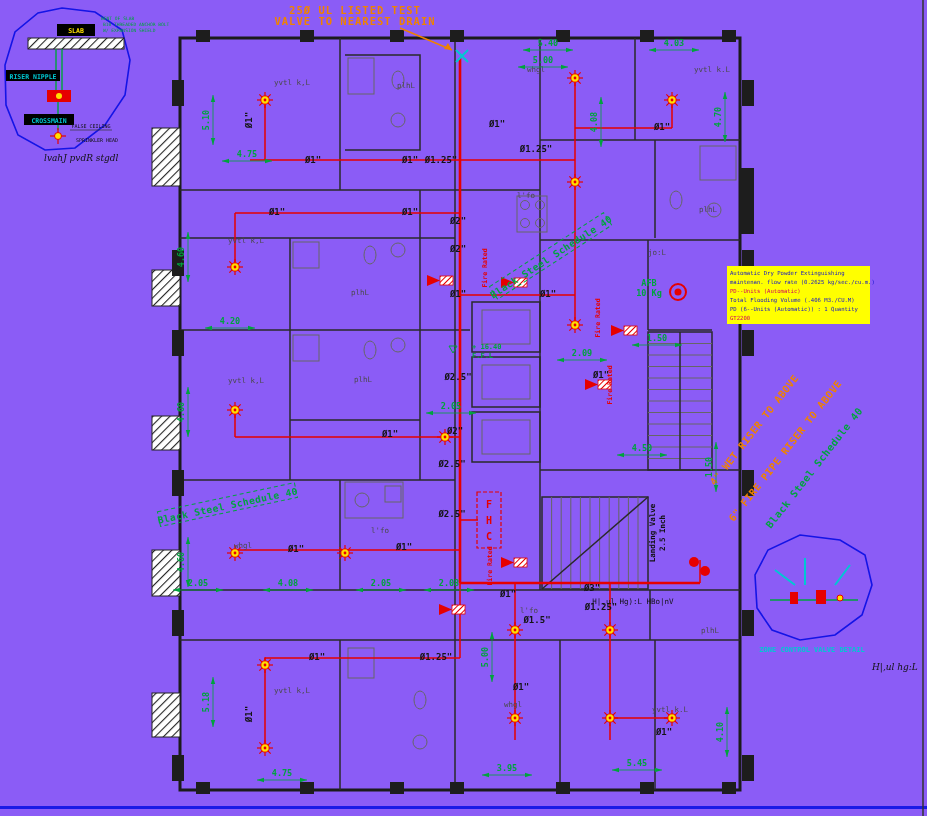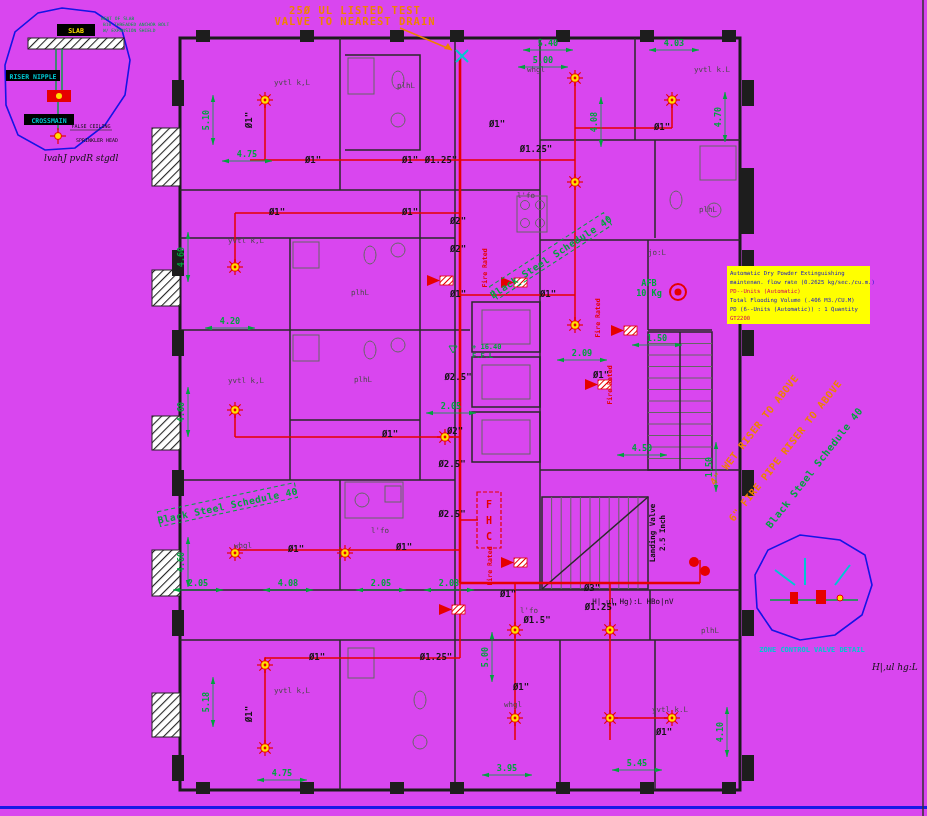--- a/index.html
+++ b/index.html
@@ -1,16 +1,16 @@
 <!DOCTYPE html>
 <html><head>
 <meta charset="utf-8">
 <style>
   html,body{margin:0;padding:0;background:#fff}
-  .wrap{position:relative;width:927px;height:816px;background:#d946ef;overflow:hidden;
+  .wrap{position:relative;width:927px;height:816px;background:#8b5cf6;overflow:hidden;
         font-family:"DejaVu Sans",sans-serif}
   svg text{font-family:"DejaVu Sans Mono",monospace}
   .t-pipe{font-size:9px;fill:#141414;font-weight:bold}
   .t-dim{font-size:8.5px;fill:#00a33e;font-weight:bold}
   .dimline{stroke:#00a33e;stroke-width:0.8}
   .dimarrow{fill:#00a33e}
   .t-room{font-size:7.5px;fill:#4a4a4a}
   .t-sched{font-size:9.5px;fill:#00a33e;font-weight:bold;letter-spacing:0.5px}
   .box-dash{fill:none;stroke:#00a33e;stroke-dasharray:4 3;stroke-width:1}
   .t-orange{fill:#ef8200;font-weight:bold;font-size:10.5px;letter-spacing:1px}

